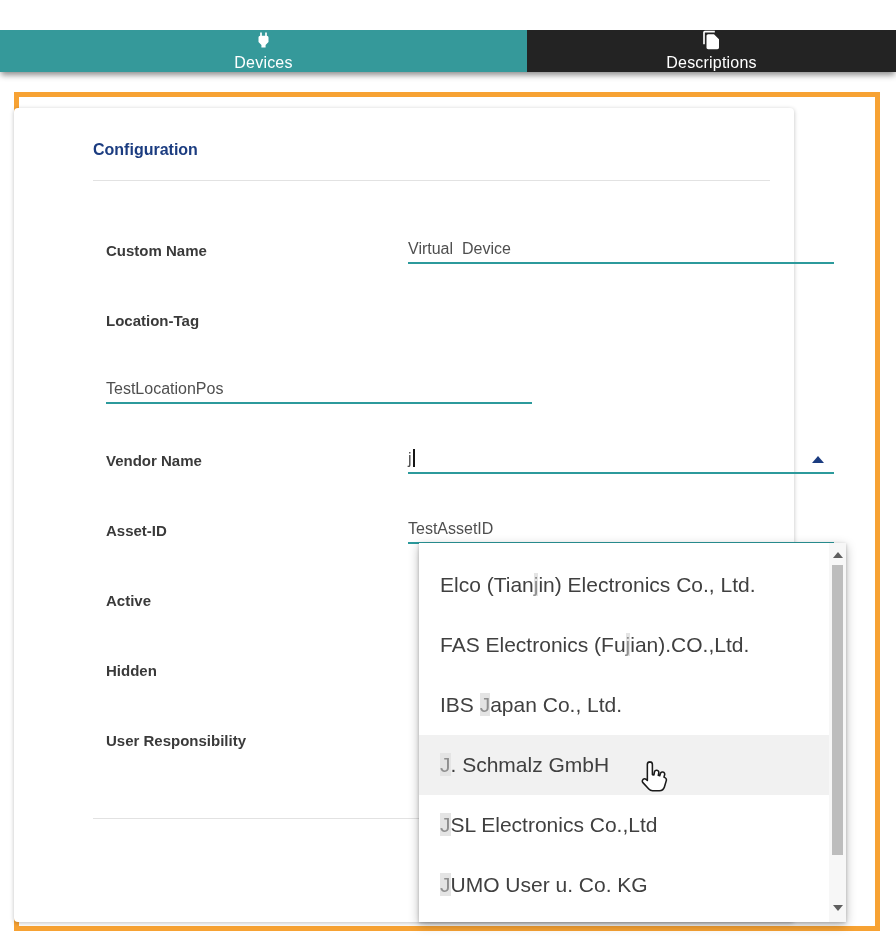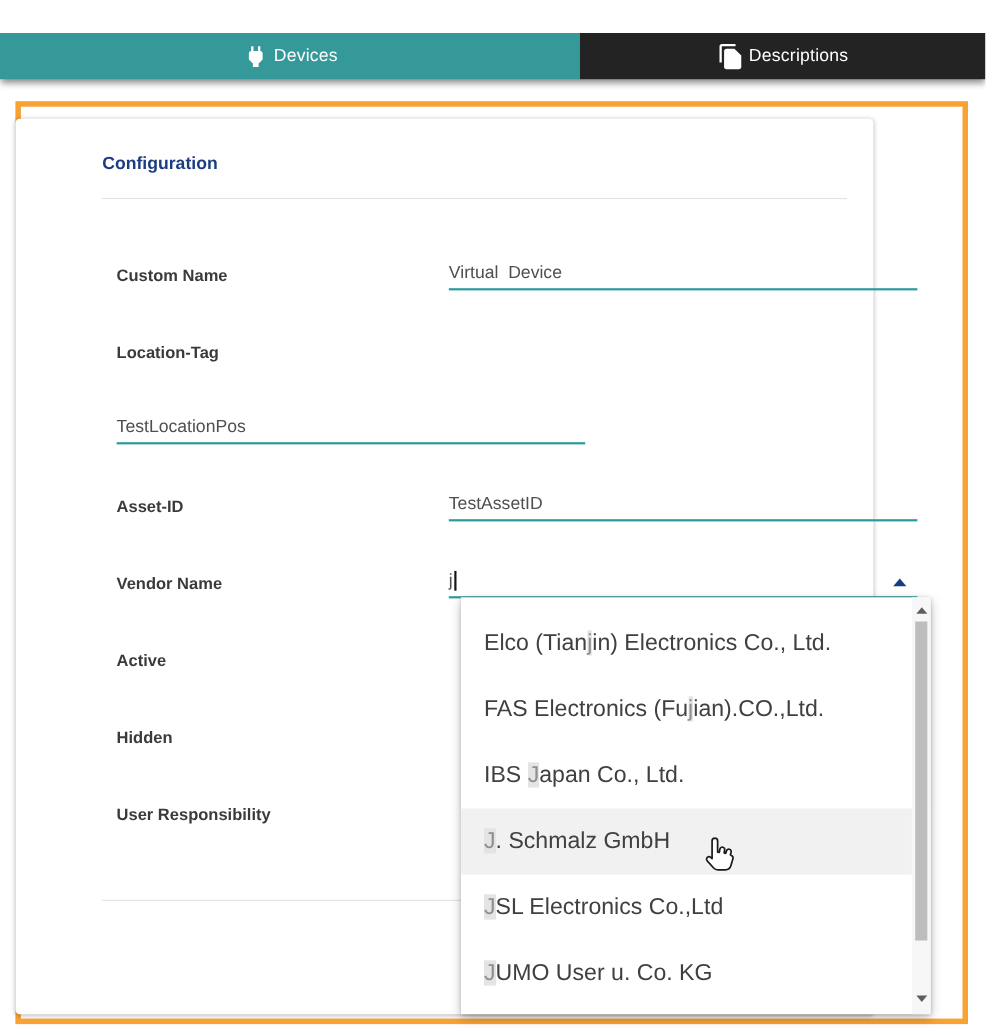--- a/index.html
+++ b/index.html
@@ -9,21 +9,21 @@
     font-family:"Liberation Sans", sans-serif; background:#fff;
   }
 
   
   .tabbar {
     position:absolute; left:0; top:0; width:896px; height:72px;
     display:flex; z-index:6;
     box-shadow:0 4px 6px -1px rgba(0,0,0,0.45);
   }
   .tab {
-    display:flex; flex-direction:row; align-items:center; justify-content:center;
+    display:flex; flex-direction:column; align-items:center; justify-content:center;
     gap:4px; color:#fff; cursor:pointer;margin-top:30px;
   }
   .tab.devices { width:527px; background:#35999A; }
   .tab.descriptions { flex:1; background:#232323; }
   .tab svg { width:25px; height:25px; fill:#ffffff; }
   .tab-label { font-size:16px; letter-spacing:0.2px; }
 
   
   .outer-panel {
     position:absolute; left:14px; top:92px; width:866px; height:839px;
@@ -140,31 +140,31 @@
         <label class="flabel">Location-Tag</label>
       </div>
 
       <div class="row">
         <div class="field">
           <div class="value">TestLocationPos</div>
         </div>
       </div>
 
       <div class="row">
-        <label class="flabel">Asset-ID</label>
-        <div class="field">
-          <div class="value">TestAssetID</div>
-        </div>
-      </div>
-
-      <div class="row">
         <label class="flabel">Vendor Name</label>
         <div class="field">
           <div class="value"><span>j</span><span class="text-caret"></span></div>
           <div class="caret-up"></div>
+        </div>
+      </div>
+
+      <div class="row">
+        <label class="flabel">Asset-ID</label>
+        <div class="field">
+          <div class="value">TestAssetID</div>
         </div>
       </div>
 
       <div class="row">
         <label class="flabel">Active</label>
       </div>
 
       <div class="row">
         <label class="flabel">Hidden</label>
       </div>

